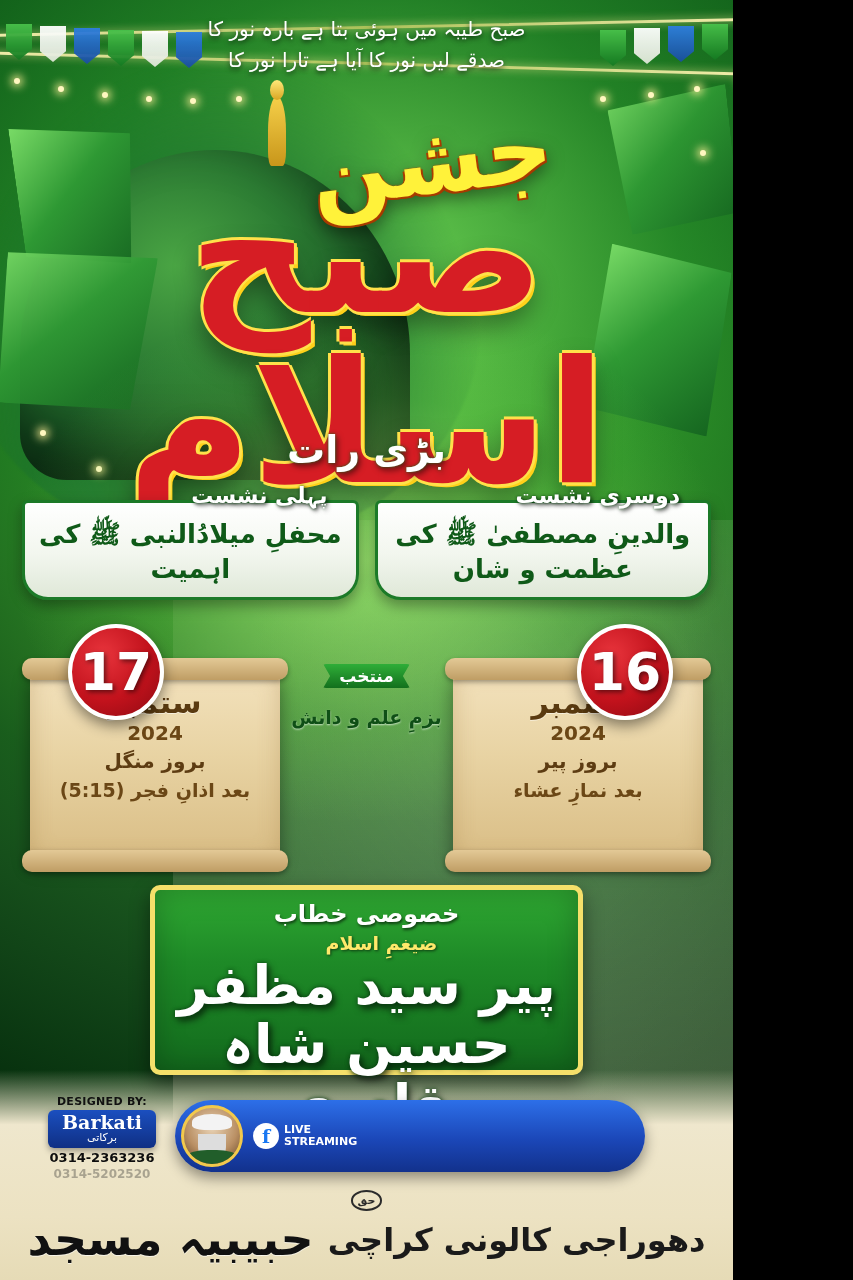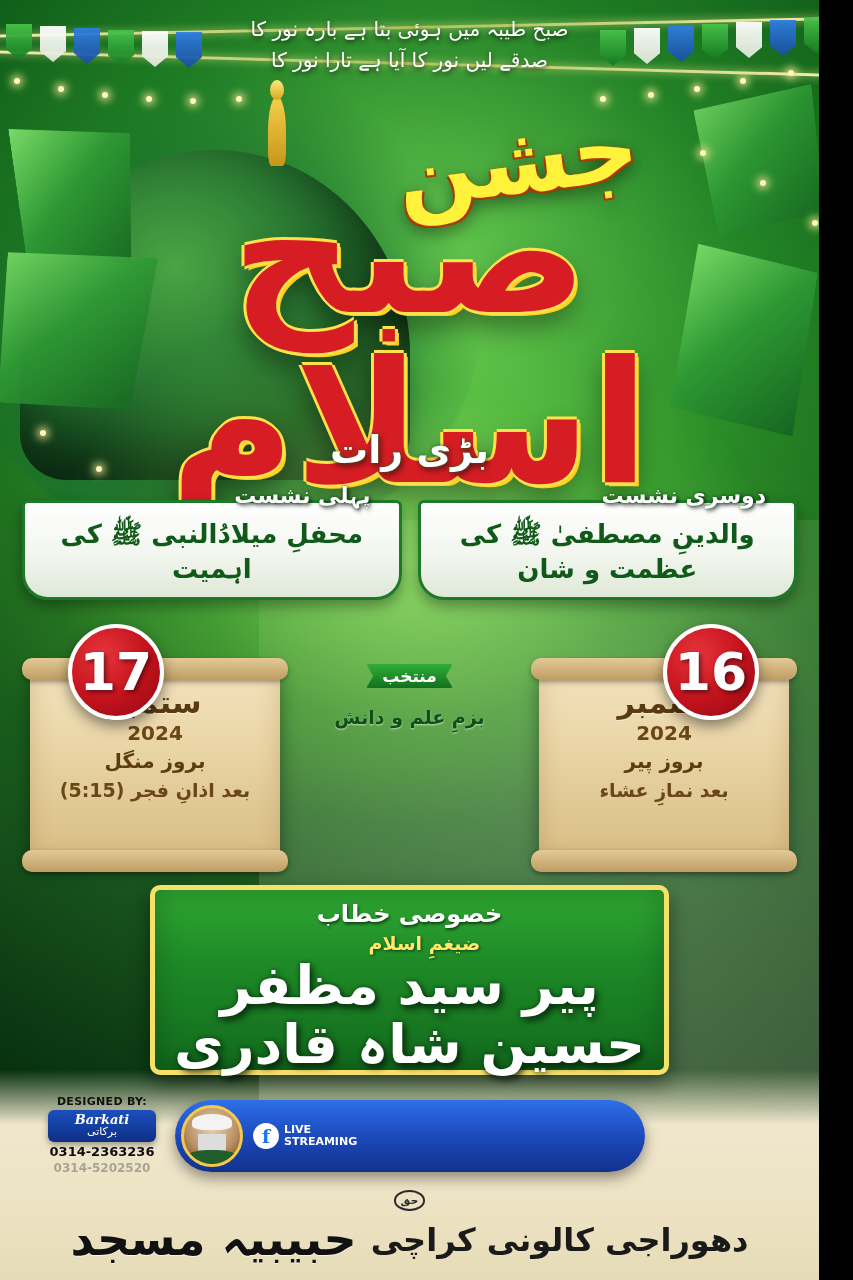--- a/index.html
+++ b/index.html
@@ -4,21 +4,21 @@
 <style>
   html, body {
     margin: 0;
     padding: 0;
     background: #000;
   }
   * { box-sizing: border-box; }
 
   .poster {
     position: relative;
-    width: 819px;
+    width: 733px;
     height: 1280px;
     overflow: hidden;
     font-family: "DejaVu Sans", sans-serif;
     background: #0b3d0b;
   }
 
   
   .bg-base {
     position: absolute; inset: 0;
     background:
@@ -423,22 +423,21 @@
   .designer-logo {
     margin-top: 2px;
     background: linear-gradient(180deg, #1b4fbf, #0f2f84);
     border-radius: 6px;
     color: #fff;
     padding: 3px 2px 4px;
     box-shadow: 0 3px 6px rgba(0,0,0,.35);
   }
   .designer-logo .nm {
     font-family: "DejaVu Serif", serif;
-    font-style: italic;
-    font-size: 13px;
+    font-size: 19px;
     font-weight: bold;
     line-height: 1;
   }
   .designer-logo .ur {
     font-size: 11px;
     line-height: 1.1;
   }
   .designer-phone {
     margin-top: 2px;
     font-size: 13px;

